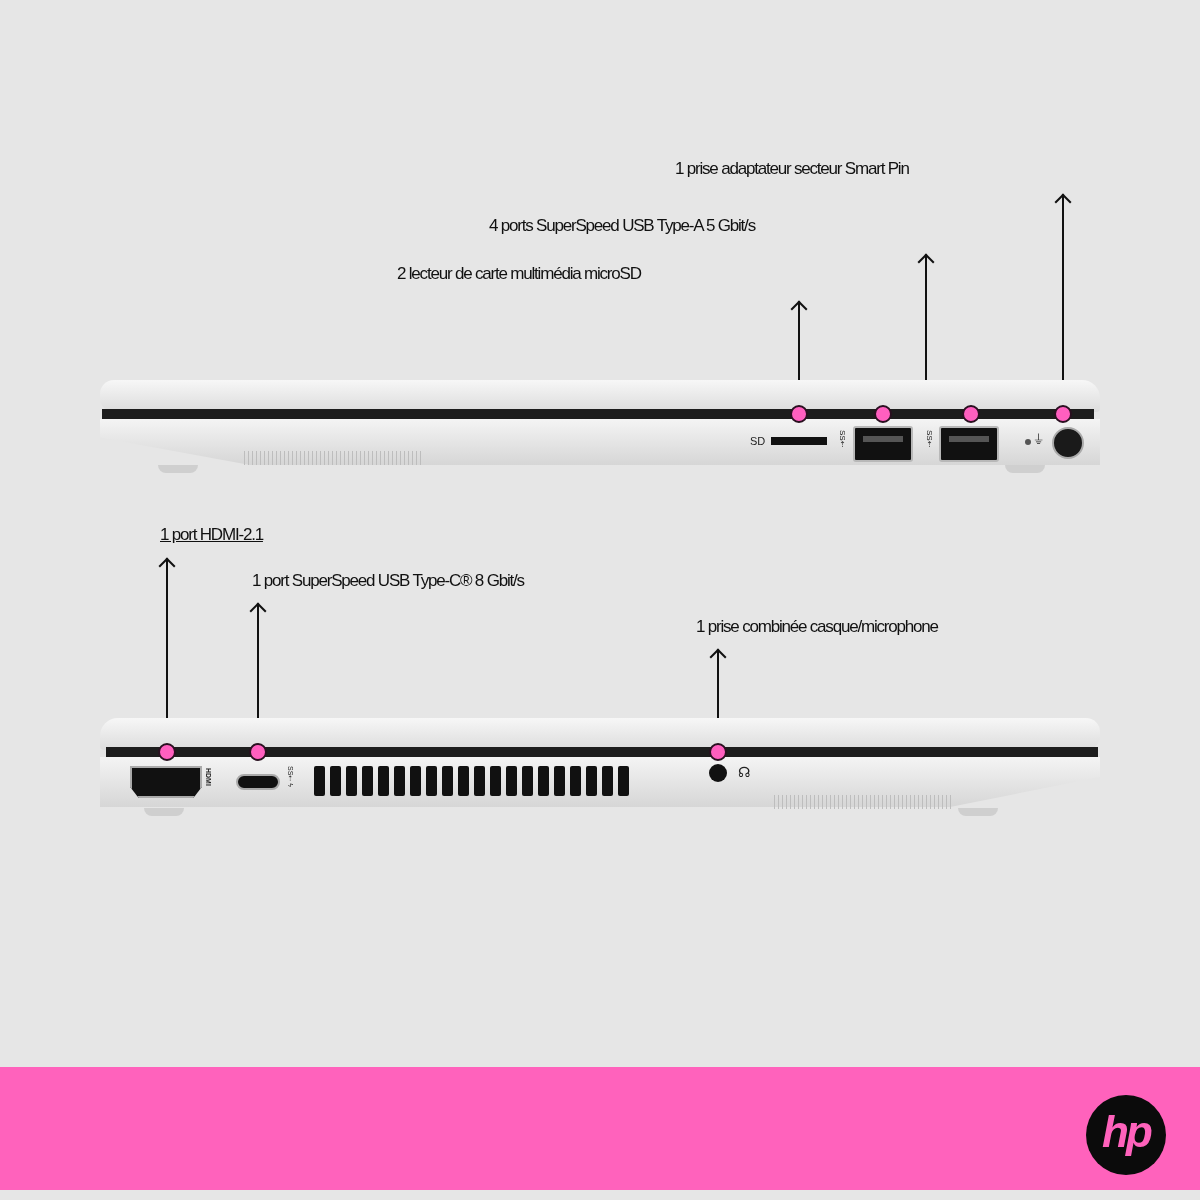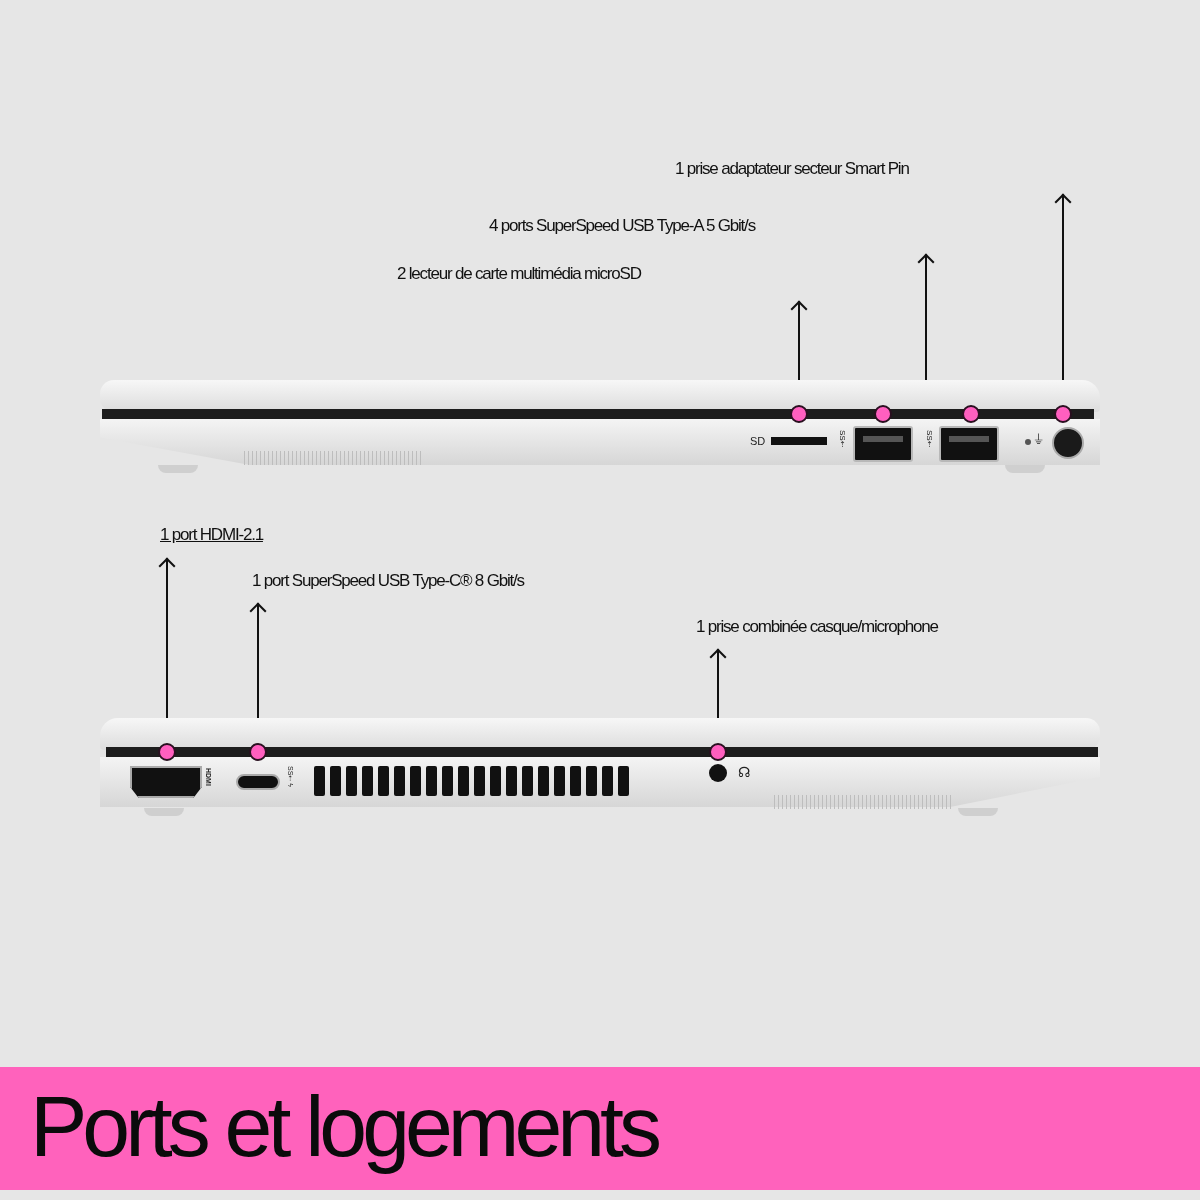--- a/index.html
+++ b/index.html
@@ -121,14 +121,16 @@
   </div>
   <div class="jack" style="left:709px;top:764px;"></div>
   <div class="small" style="left:738px;top:764px;font-size:14px;">☊</div>
 
   <div class="dot" style="left:158px;top:743px;"></div>
   <div class="dot" style="left:249px;top:743px;"></div>
   <div class="dot" style="left:709px;top:743px;"></div>
 </div>
 
 <div class="banner">
-  <div class="banner-title">Ports et logements</div>
+  <div class="hp-logo">
+      <span>hp</span>
+    </div>
 </div>
 
 </body></html>

